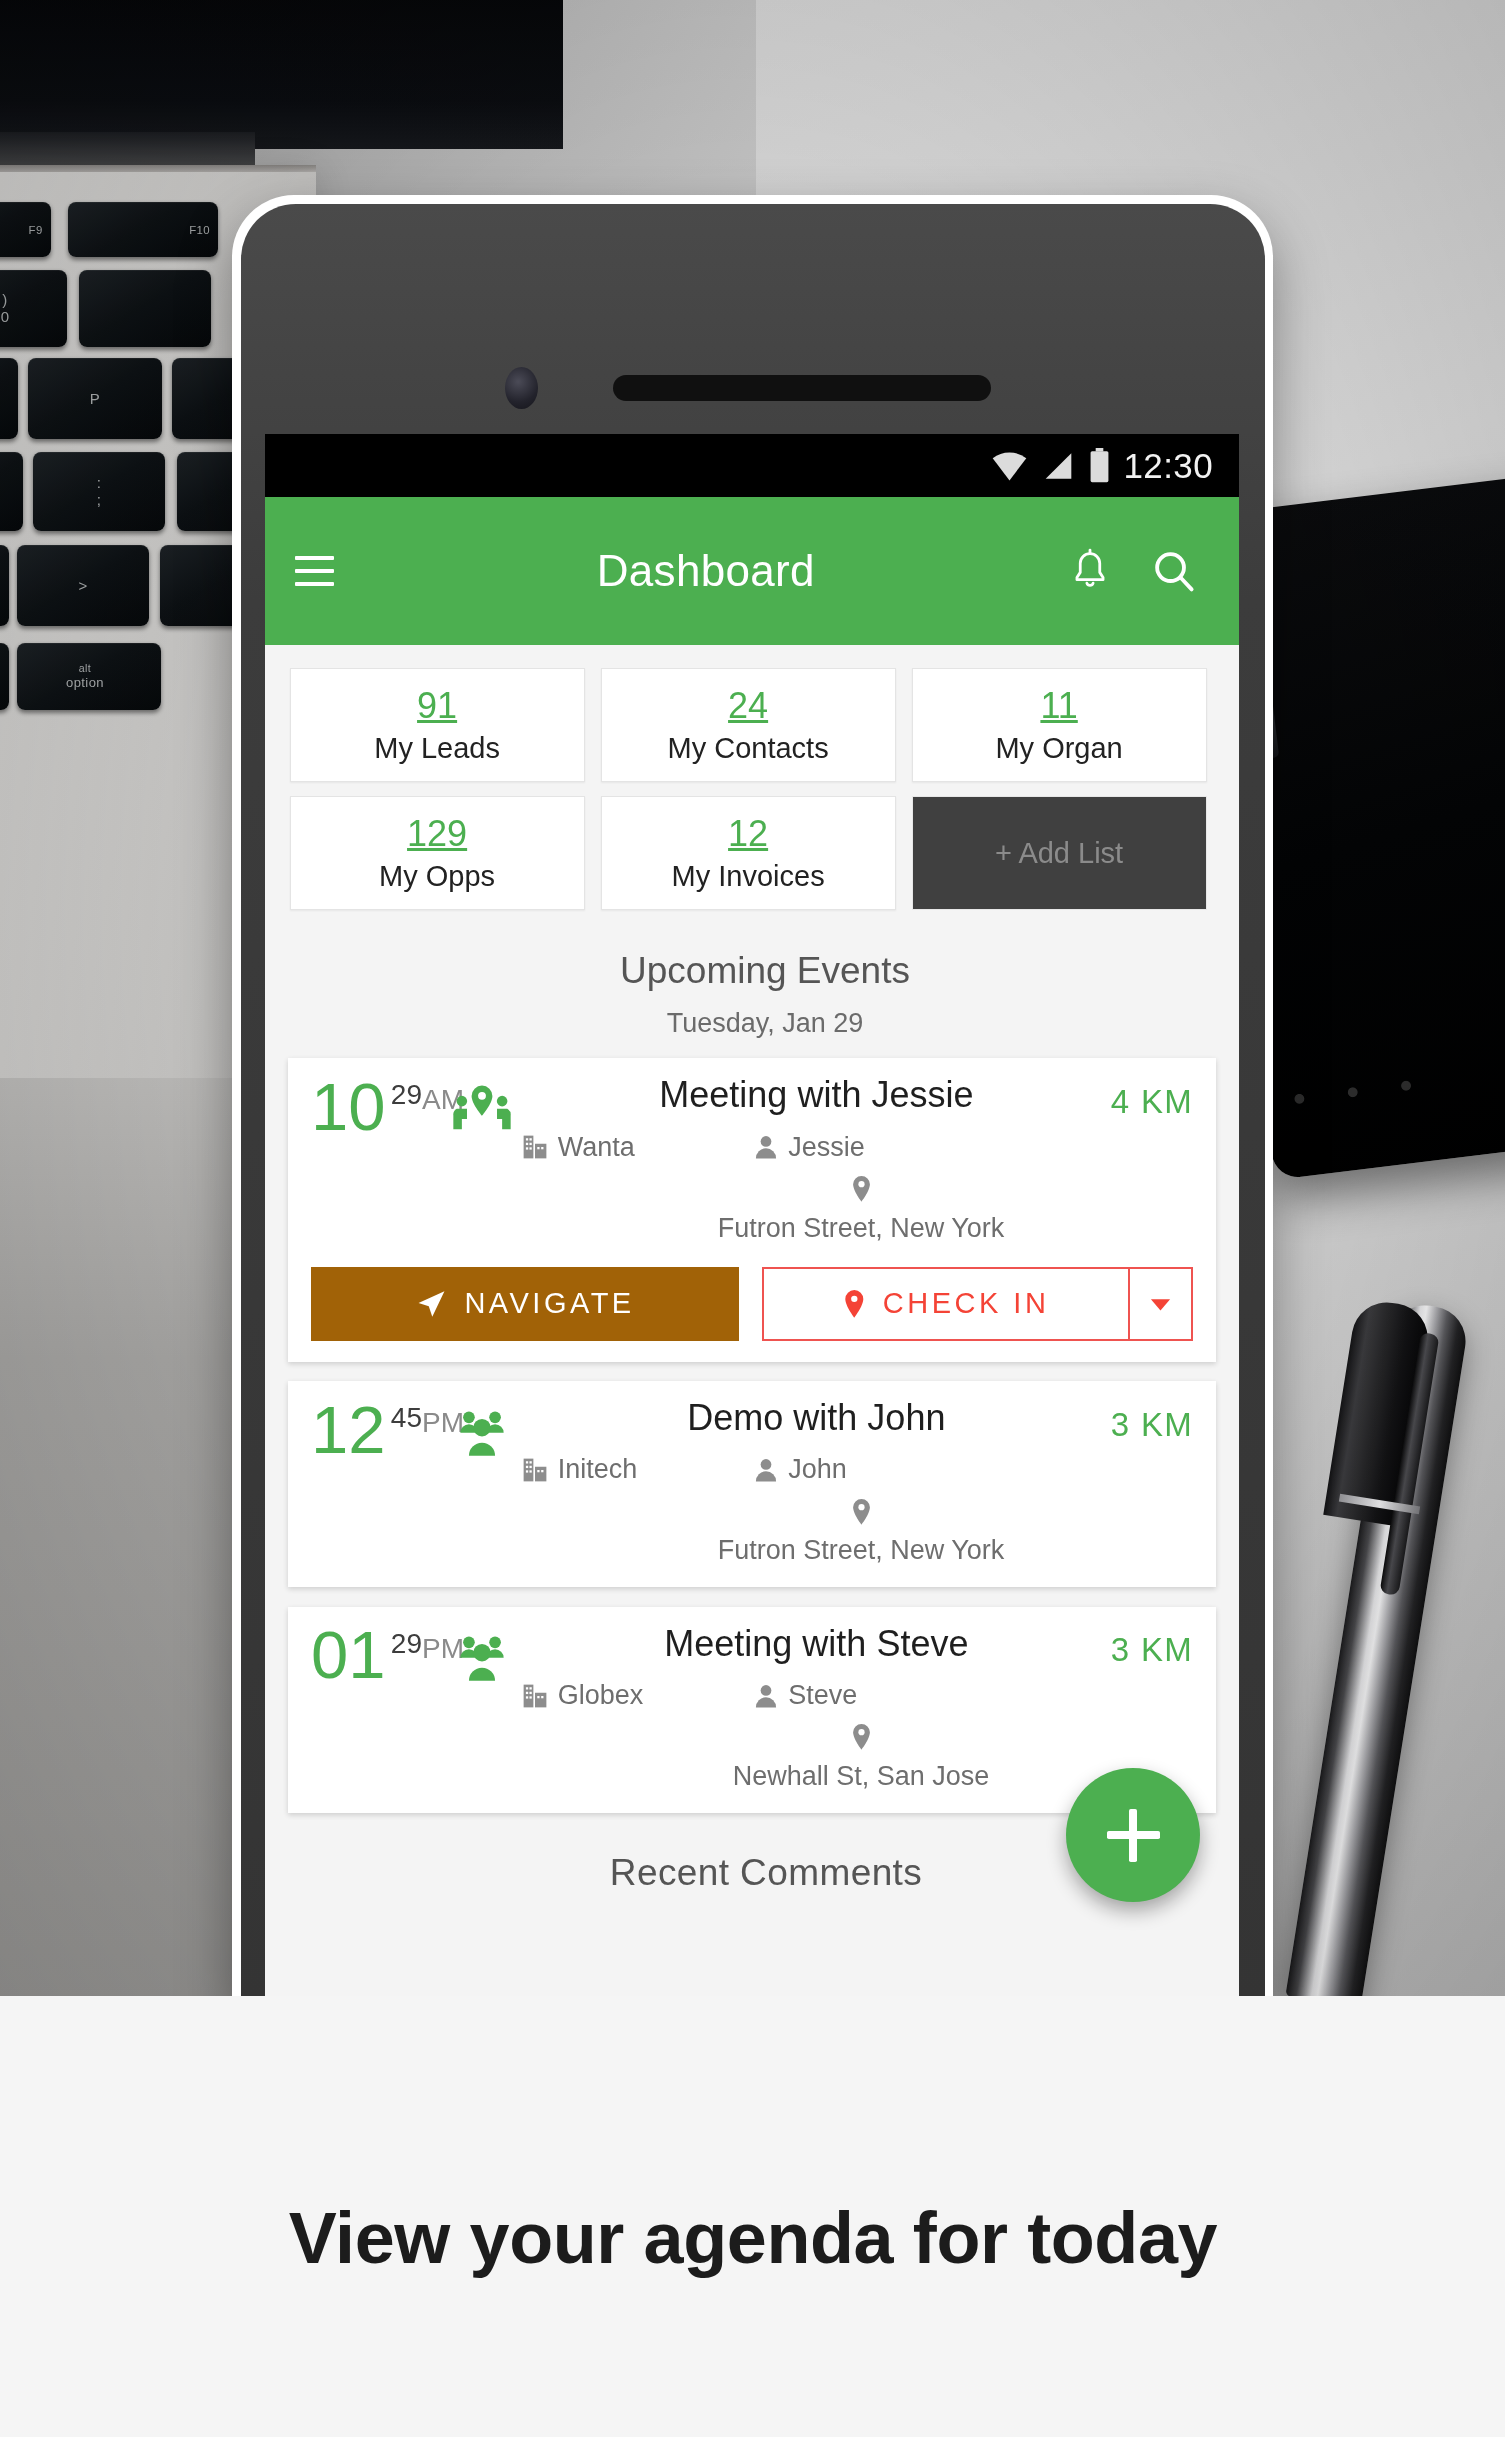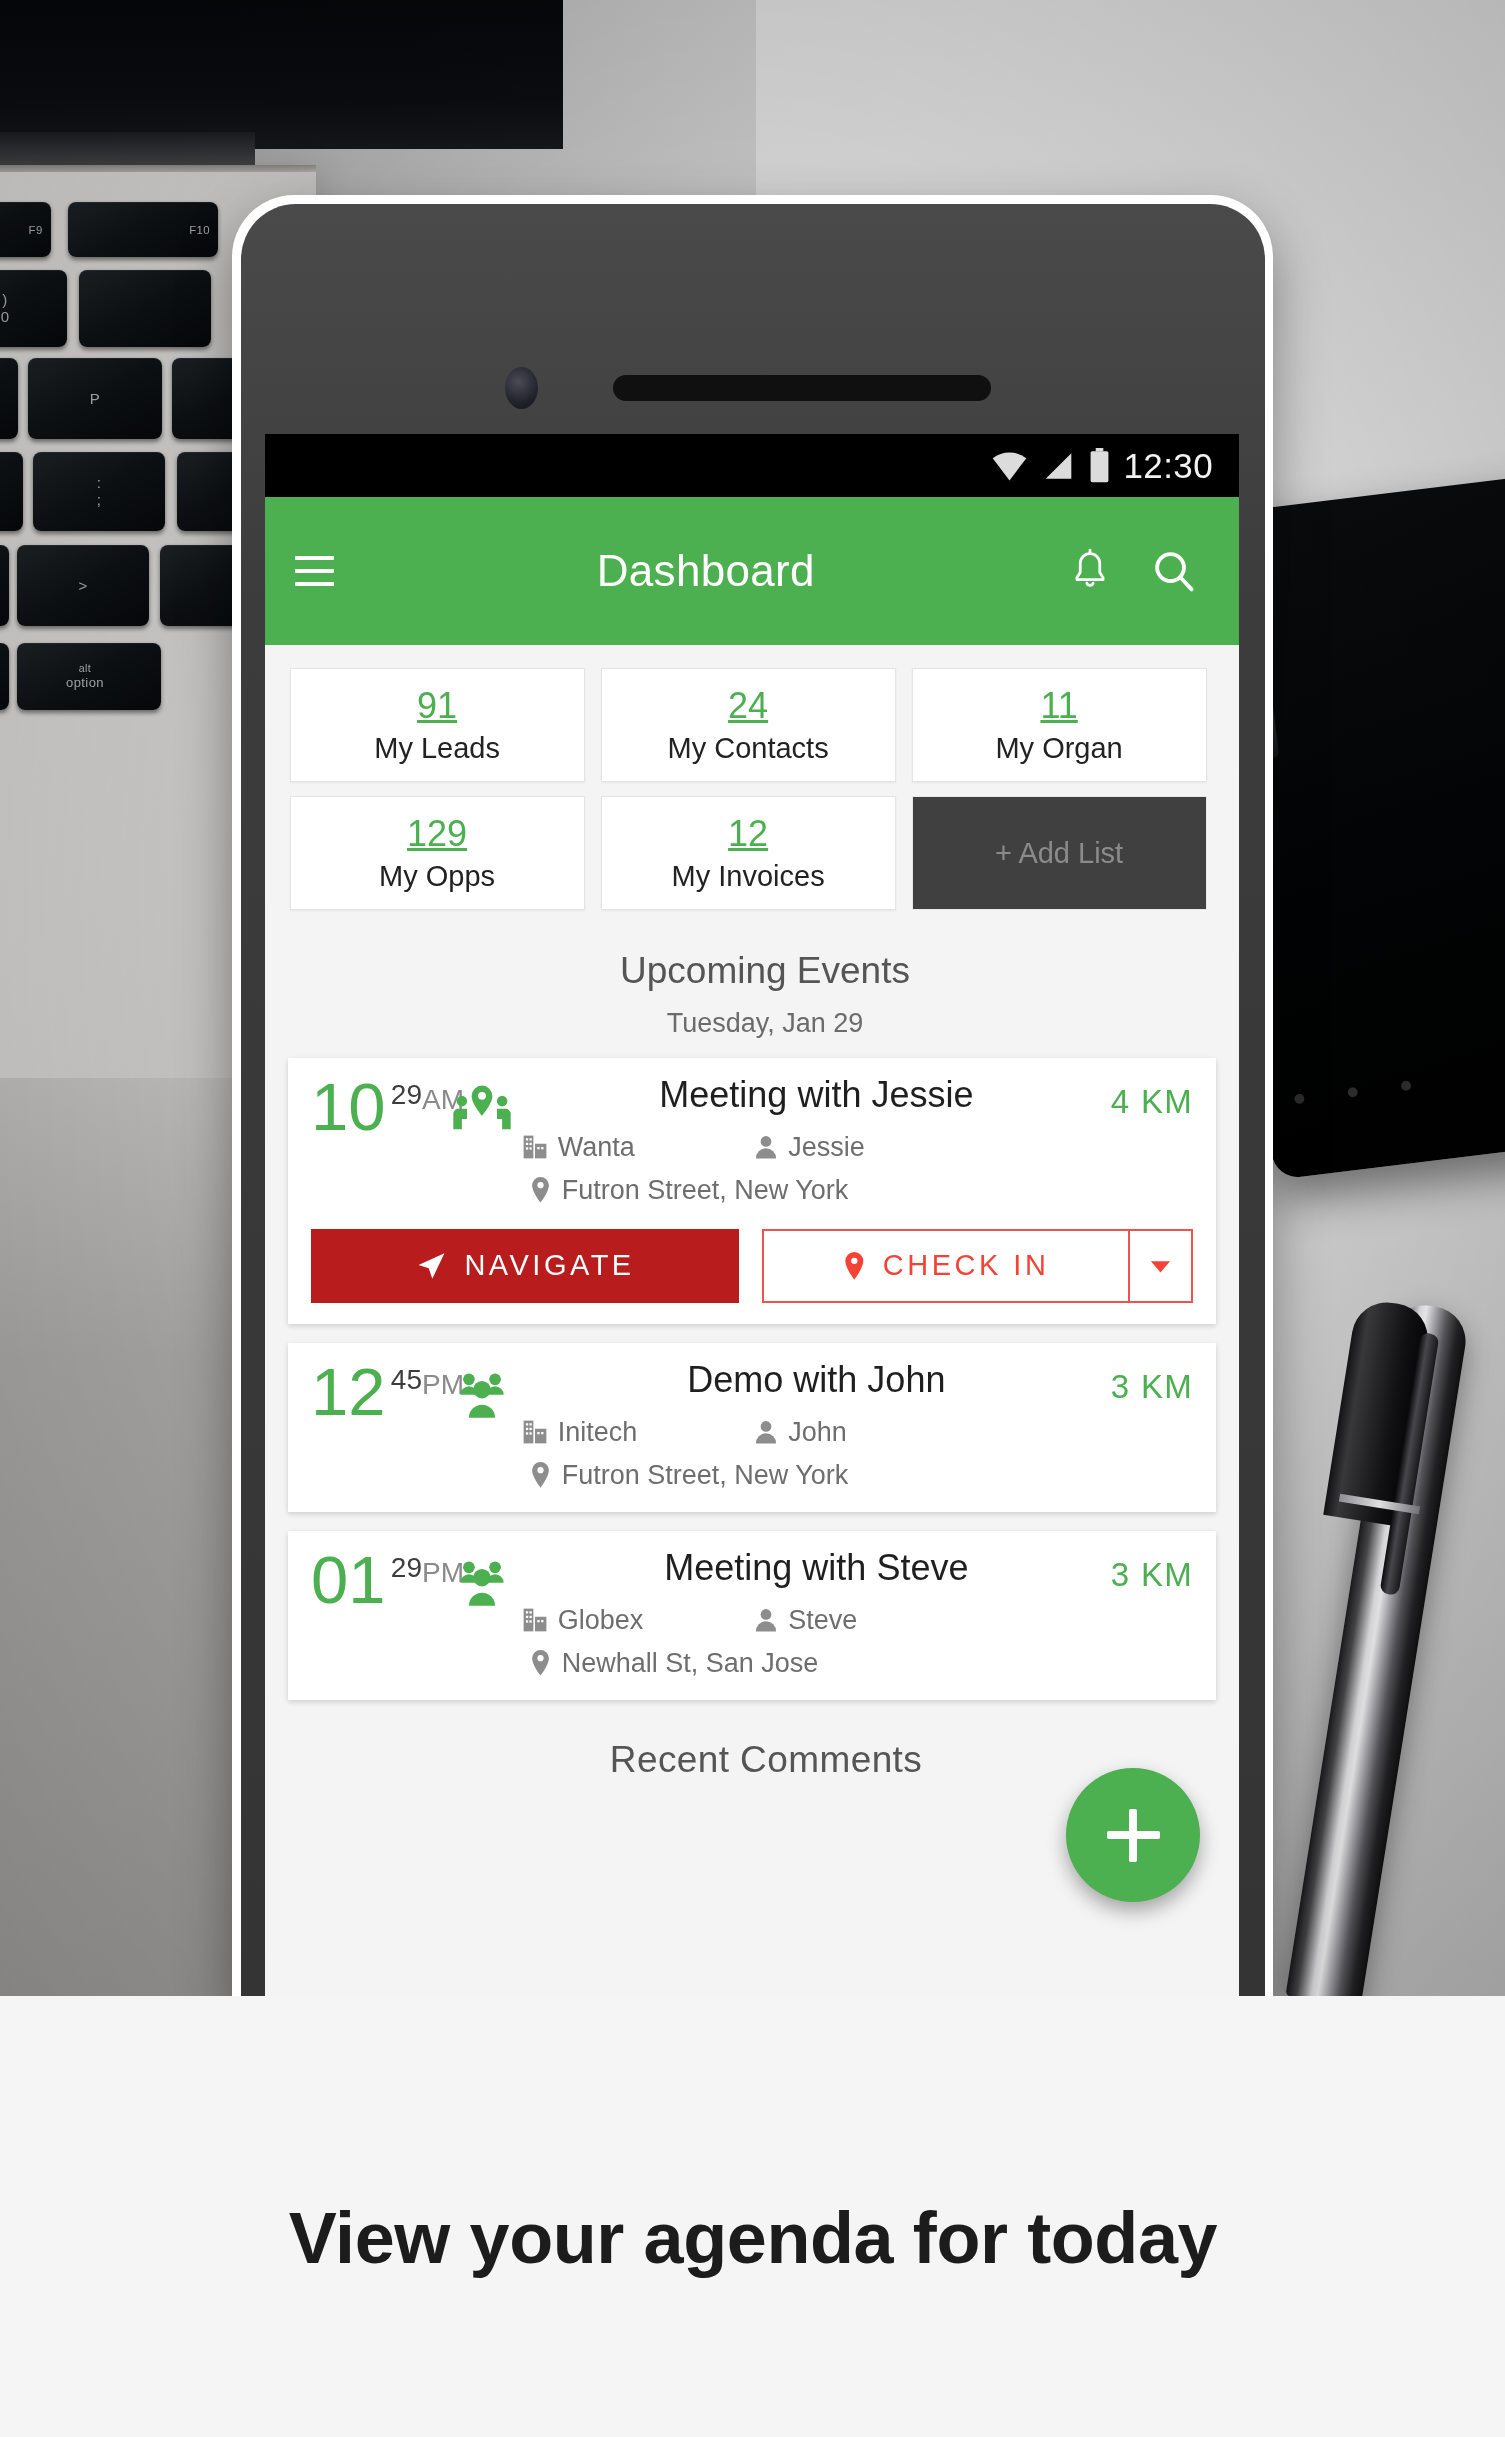--- a/index.html
+++ b/index.html
@@ -201,25 +201,25 @@
   .ev-min { font-size: 28px; color: #3d3d3d; line-height: 1; }
   .ev-ampm { font-size: 28px; color: #8a8a8a; line-height: 1.35; }
   .ev-type-icon { width: 81px; padding-top: 8.8px; flex-shrink: 0; }
   .ev-body { flex: 1; min-width: 0; }
   .ev-row-top { display: flex; align-items: flex-start; }
   .ev-title { font-size: 36px; color: #1f1f1f; flex: 1; }
   .ev-distance { font-size: 33px; color: #4caf50; letter-spacing: 1.3px; padding-top: 8.8px; white-space: nowrap; }
   .ev-meta { display: flex; align-items: center; gap: 10.6px; margin-top: 10.6px; }
   .ev-meta-item { display: flex; align-items: center; gap: 9.7px; font-size: 27px; color: #6e6e6e; }
   .ev-meta-item.acct { min-width: 220px; }
-  .ev-loc { display: flex; align-items: center; gap: 9.7px; font-size: 27px; color: #6e6e6e; margin-top: 12.3px; margin-left: 7px; }
+  .ev-loc { display: flex; align-items: center; gap: 9.7px; font-size: 27px; color: #6e6e6e; margin-top: 12.3px; margin-left: 7px; flex-direction: column; }
 
   .ev-actions { display: flex; align-items: stretch; gap: 23px; margin-top: 23px; }
   .btn-navigate {
-    flex: 1; background: #b91c1c; color: #fff; height: 74px;
+    flex: 1; background: #a16207; color: #fff; height: 74px;
     display: flex; align-items: center; justify-content: center; gap: 17.6px;
     font-size: 29px; letter-spacing: 3.5px; cursor: pointer;
   }
   .btn-checkin-group { flex: 1; display: flex; border: 2.6px solid #ef5350; height: 74px; }
   .btn-checkin {
     flex: 1; display: flex; align-items: center; justify-content: center; gap: 16px;
     color: #f44336; font-size: 29px; letter-spacing: 3.5px; background: #fff; cursor: pointer;
   }
   .btn-checkin-caret {
     width: 63px; border-left: 2.6px solid #ef5350; background: #fff;

